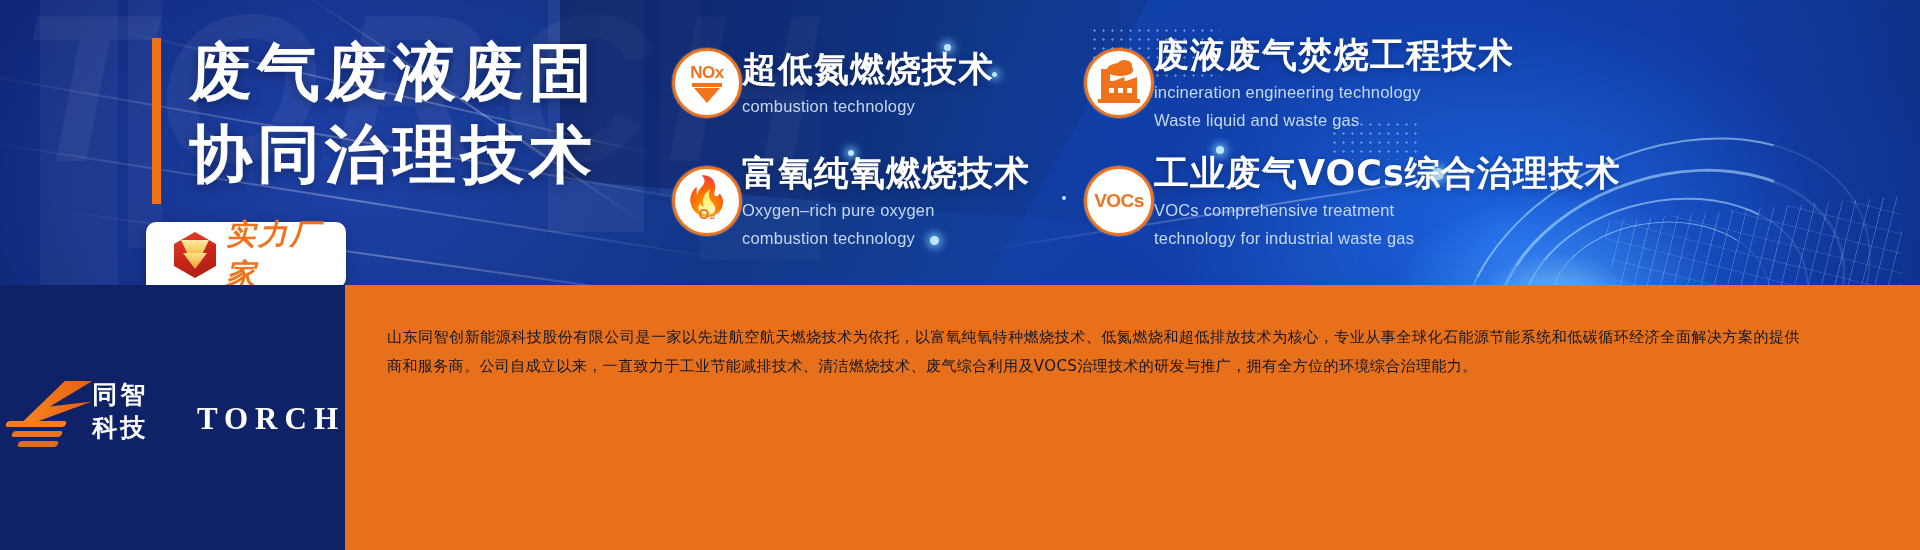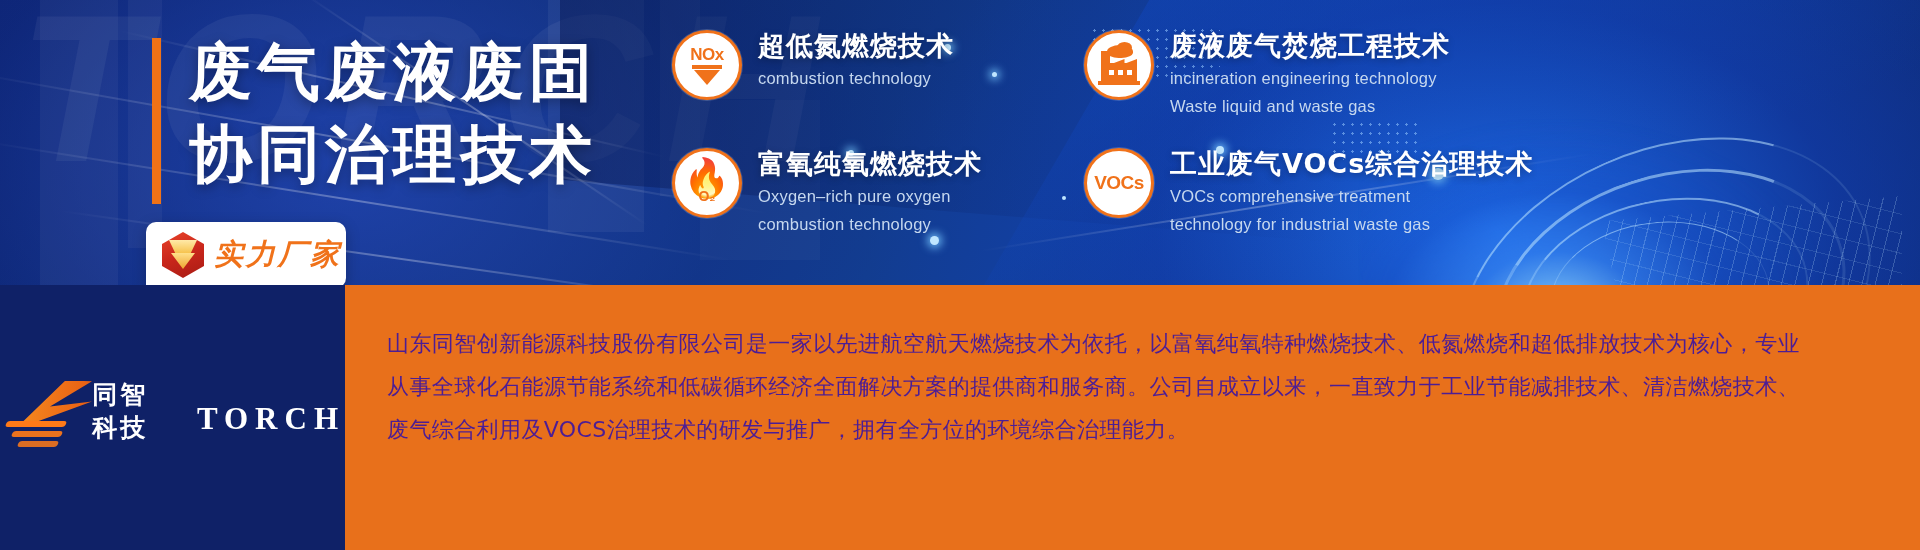--- a/index.html
+++ b/index.html
@@ -96,32 +96,32 @@
     font-size:63px; font-weight:bold; color:#fff; letter-spacing:5px; line-height:1.24;
     text-shadow:0 3px 12px rgba(0,0,0,.35);
   }
 
   
   .features {
     position:absolute; left:672px; top:28px;
     display:grid; grid-template-columns:390px 420px; grid-template-rows:108px 108px;
     column-gap:22px; row-gap:10px;
   }
-  .feature { display:flex; align-items:flex-start; gap:16px; }
+  .feature { display:flex; align-items:center; }
   .f-icon {
     flex:0 0 auto; width:70px; height:70px; border-radius:50%;
     background:#fff; border:3px solid #f0721a;
     display:flex; align-items:center; justify-content:center;
     position:relative; margin-top:2px;
     box-shadow:0 0 0 1px rgba(255,255,255,.18);
   }
   .f-text { padding-top:2px; }
   .f-cn {
     font-family:"DejaVu Sans","Liberation Sans",sans-serif;
-    font-size:27px; font-weight:bold; color:#fff; letter-spacing:1px;
+    font-size:35px; font-weight:bold; color:#fff; letter-spacing:1px;
     line-height:1.15; white-space:nowrap;
     text-shadow:0 2px 7px rgba(0,0,0,.3);
   }
   .f-en {
     font-size:16.5px; color:#c6d8ef; line-height:1.34; margin-top:6px;
     letter-spacing:.2px; white-space:nowrap; font-weight:300;
   }
 
   
   .ic-nox { display:flex; flex-direction:column; align-items:center; }
@@ -147,21 +147,21 @@
   .factory .base  { position:absolute; left:1px; bottom:0; width:42px; height:4px; background:#f0721a; }
   .factory .win   { position:absolute; bottom:10px; width:5px; height:5px; background:#fff; }
   .factory .smoke { position:absolute; left:10px; top:0px; width:26px; height:13px; background:#f0721a;
                     border-radius:50% 50% 45% 45%; }
   .factory .smoke2{ position:absolute; left:20px; top:-3px; width:15px; height:11px; background:#f0721a; border-radius:50%; }
 
   
   .badge {
     position:absolute; left:146px; top:222px; width:200px; height:66px;
     background:#fff; border-radius:10px 10px 10px 0;
-    display:flex; align-items:center; gap:10px; padding-left:16px;
+    display:flex; align-items:center; gap:10px; padding-left:28px;
     box-shadow:0 4px 14px rgba(0,0,0,.25);
   }
   .badge:after {
     content:""; position:absolute; left:46px; bottom:-13px;
     border-left:13px solid transparent; border-right:13px solid transparent; border-top:13px solid #fff;
   }
   .badge-shield {
     width:42px; height:46px; position:relative; flex:0 0 auto;
     background:linear-gradient(160deg,#e8432a 0%,#c9261b 50%,#a81c14 100%);
     clip-path:polygon(50% 0,100% 26%,100% 74%,50% 100%,0 74%,0 26%);
@@ -208,22 +208,22 @@
   }
   .logo-en {
     color:#fff; font-size:31px; font-weight:bold; letter-spacing:7px; margin-top:2px; margin-left:34px;
     font-family:"Liberation Serif","DejaVu Serif",serif;
   }
   .orange-panel {
     flex:1; background:#e8701b; padding:38px 120px 0 42px;
     position:relative;
   }
   .desc {
-    color:#4c1d95; font-family:"DejaVu Sans","Liberation Sans",sans-serif;
-    font-size:22px; line-height:1.95; letter-spacing:.4px; text-align:justify;
+    color:#0f172a; font-family:"DejaVu Sans","Liberation Sans",sans-serif;
+    font-size:15px; line-height:1.95; letter-spacing:.4px; text-align:justify;
   }
   
   .orange-sliver { position:absolute; left:0; bottom:0; width:146px; height:265px; background:#e8701b; }
 </style>
 </head>
 <body>
 
 <div class="banner">
 
   <div class="bg-base"></div>

